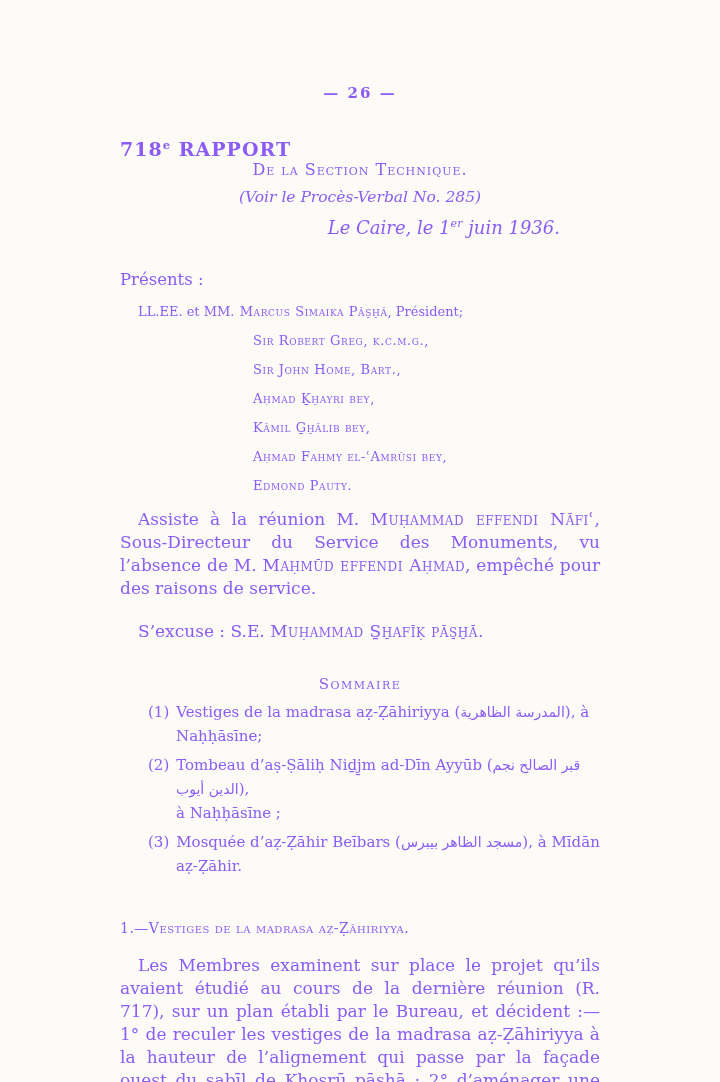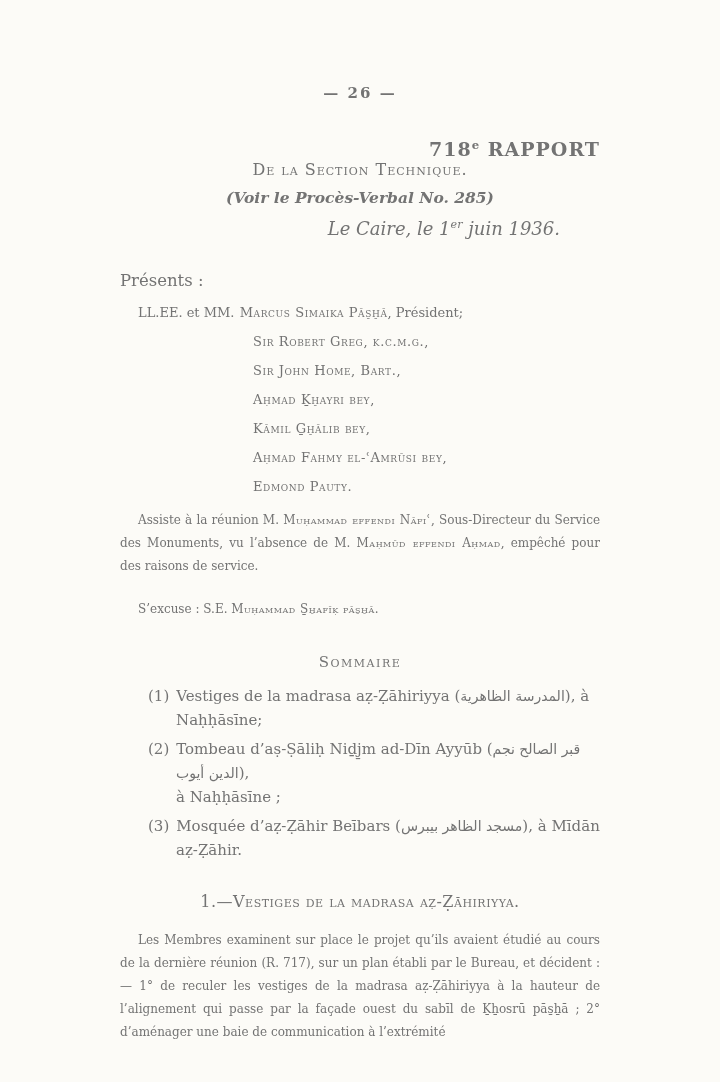--- a/index.html
+++ b/index.html
@@ -4,59 +4,58 @@
 <style>
   * { box-sizing: border-box; }
   html, body { margin: 0; padding: 0; }
   body { background: #e9e9e9; }
 
   .page {
     width: 720px;
     height: 1082px;
     margin: 0 auto;
     background: #fcfbf7;
-    color: #737373;
+    color: #8b5cf6;
     font-family: "DejaVu Serif", "Liberation Serif", serif;
     overflow: hidden;
     position: relative;
   }
 
   .page-number {
     padding-top: 84px;
     text-align: center;
     font-weight: bold;
     font-size: 15px;
     letter-spacing: 2px;
   }
 
   .content { padding: 0 120px; }
 
   .report-title {
     margin: 36px 0 0;
-    text-align: right;
+    text-align: left;
     font-size: 19px;
     font-weight: bold;
     letter-spacing: 1px;
   }
   sup { font-size: 0.62em; line-height: 0; }
 
   .sc { font-variant: small-caps; }
 
   .section-line {
     text-align: center;
     font-size: 16px;
     letter-spacing: 1px;
   }
 
   .reference {
     margin-top: 9px;
     text-align: center;
     font-style: italic;
     font-size: 15.5px;
-    font-weight: bold;
   }
 
   .dateline {
     margin-top: 11px;
     padding-right: 40px;
     text-align: right;
     font-style: italic;
     font-size: 18px;
   }
 
@@ -67,54 +66,53 @@
     padding-left: 133px;
     font-size: 13px;
     line-height: 29px;
   }
   .attendee.first { text-indent: -115px; }
   .attendee .lead { margin-right: 0.4em; }
   .attendees .sc { letter-spacing: 0.6px; }
 
   .para {
     margin: 8px 0 0;
-    font-size: 12px;
+    font-size: 17px;
     line-height: 23px;
     text-align: justify;
   }
   .para.indent { text-indent: 18px; }
   .para .sc { letter-spacing: 0.5px; }
 
   .excuse { text-align: left; margin-top: 20px; }
 
   .sommaire-heading {
     margin-top: 32px;
     text-align: center;
     font-size: 15px;
     letter-spacing: 1.5px;
   }
 
-  .sommaire-list { margin-top: 13px; font-size: 15px; }
+  .sommaire-list { margin-top: 7px; font-size: 15px; }
   .som-item {
     padding-left: 56px;
     text-indent: -28px;
     line-height: 24px;
     margin-bottom: 5px;
   }
   .som-num { margin-right: 7px; }
 
   .arabic {
     font-family: "DejaVu Sans", sans-serif;
     font-size: 14px;
   }
 
   .section-heading {
-    margin-top: 30px;
-    text-align: center;
-    font-size: 16px;
+    margin-top: 42px;
+    font-size: 14px;
     letter-spacing: 0.5px;
   }
 
   .body-para { margin-top: 18px; }
 </style>
 </head>
 <body>
 
 <div class="page">
 

